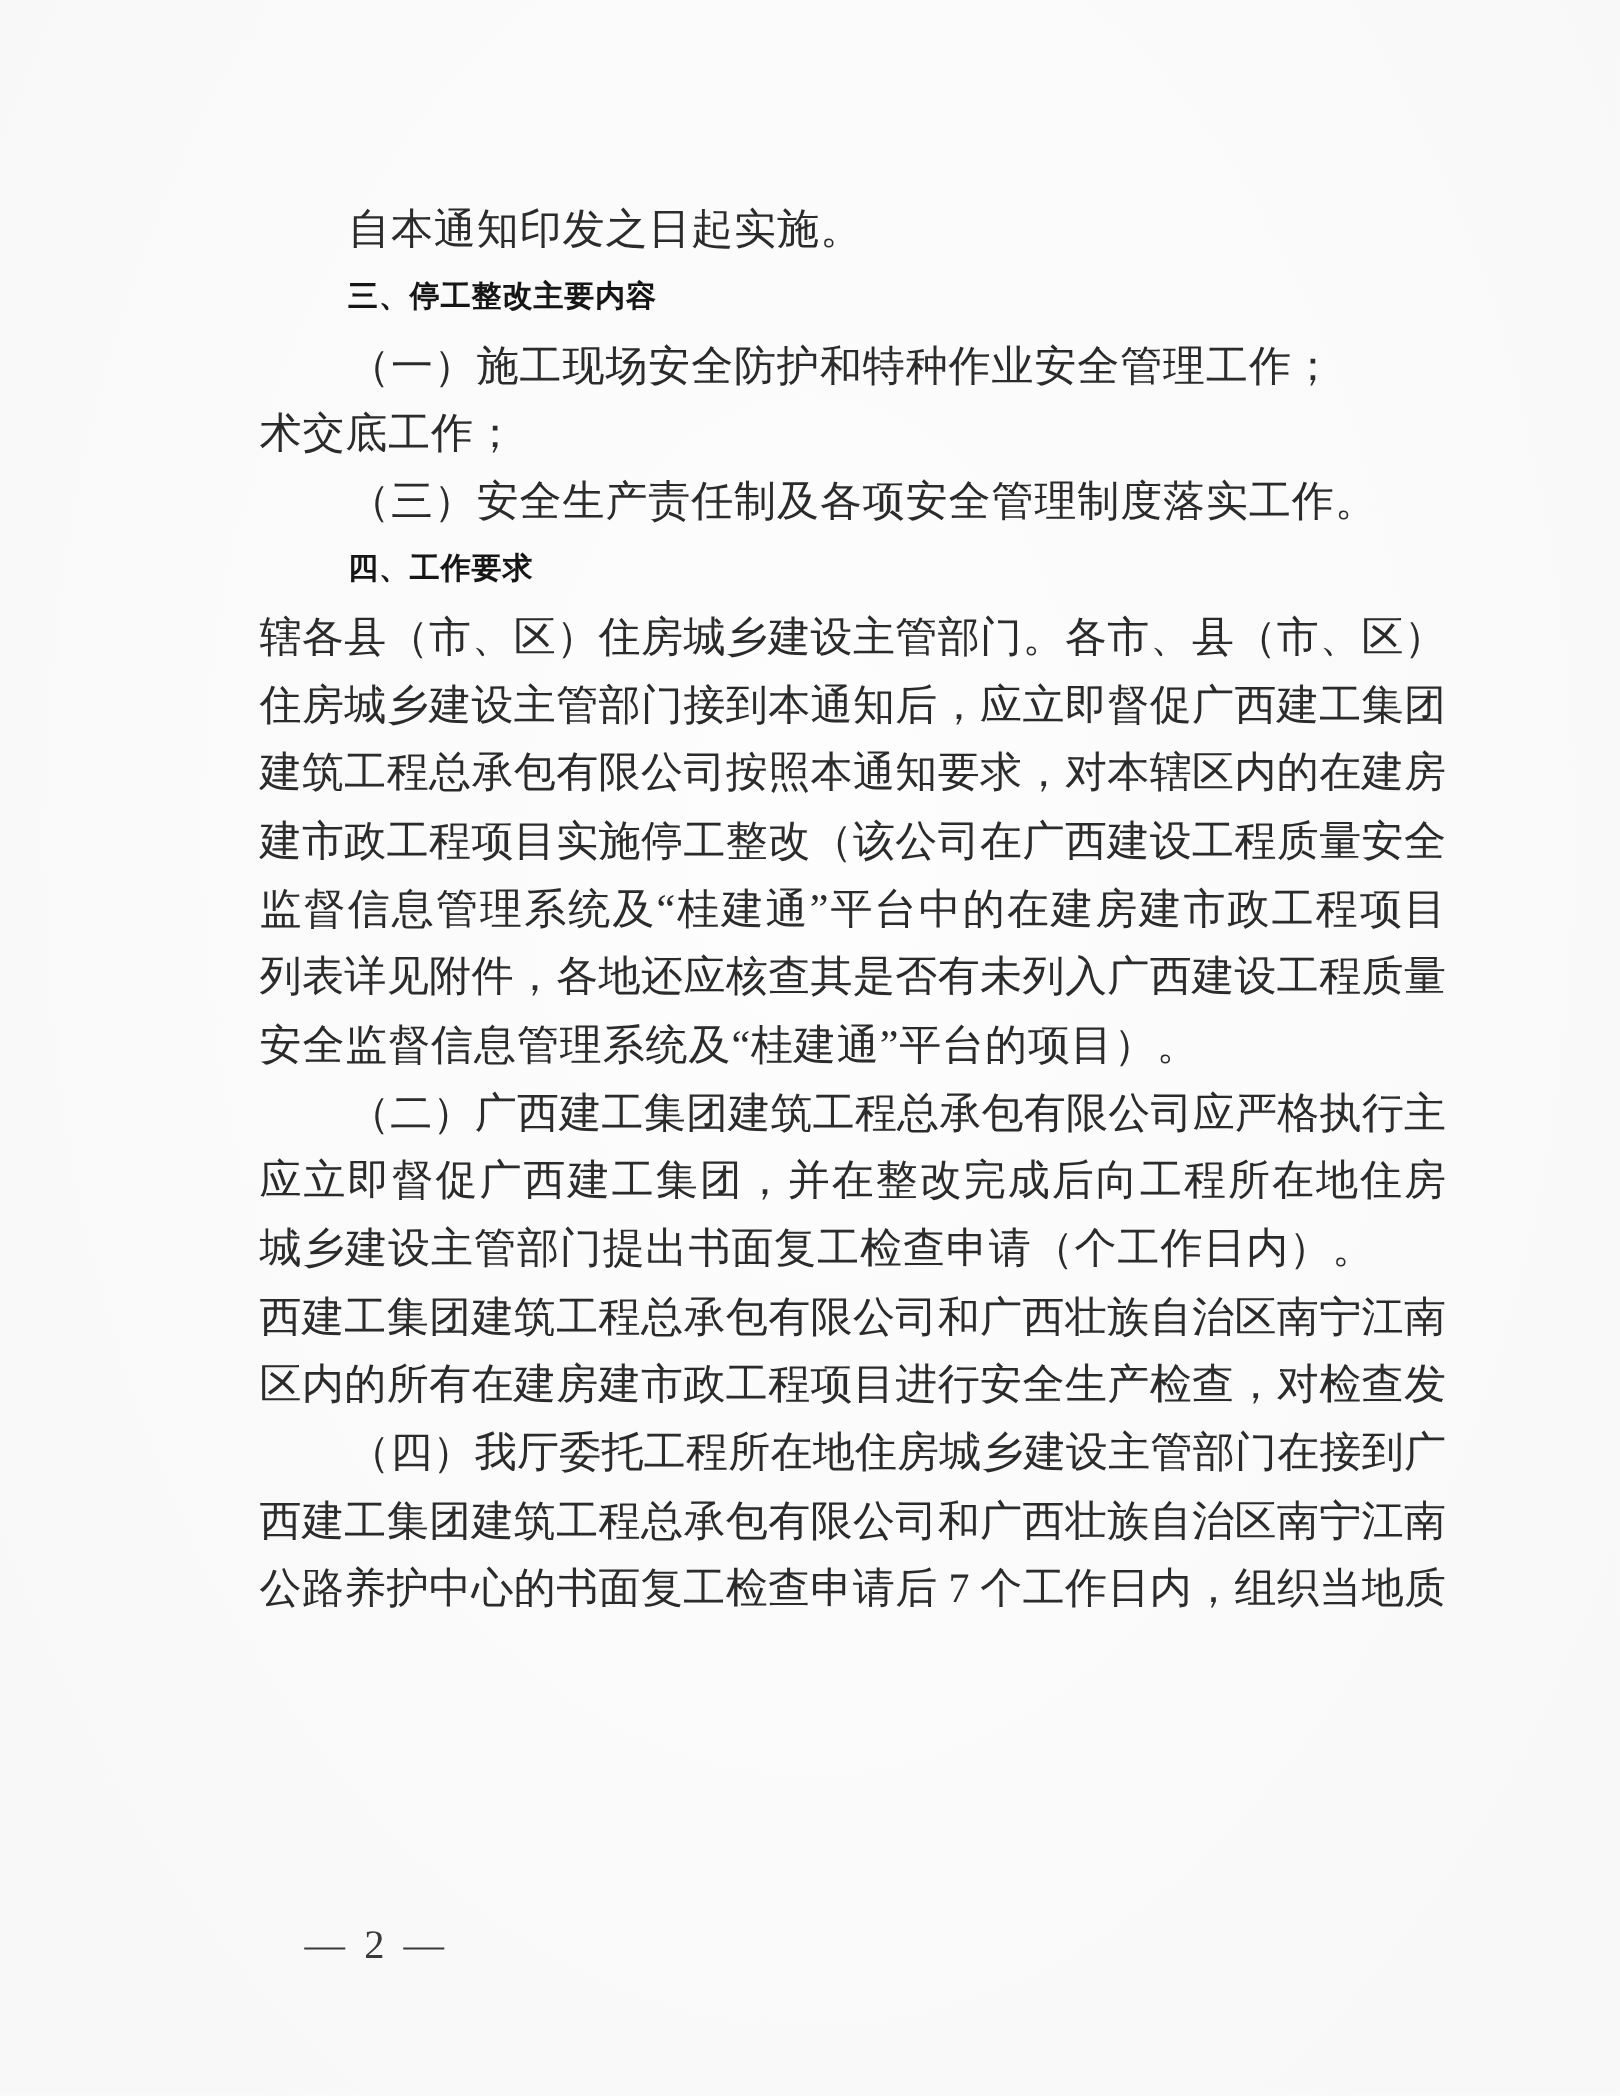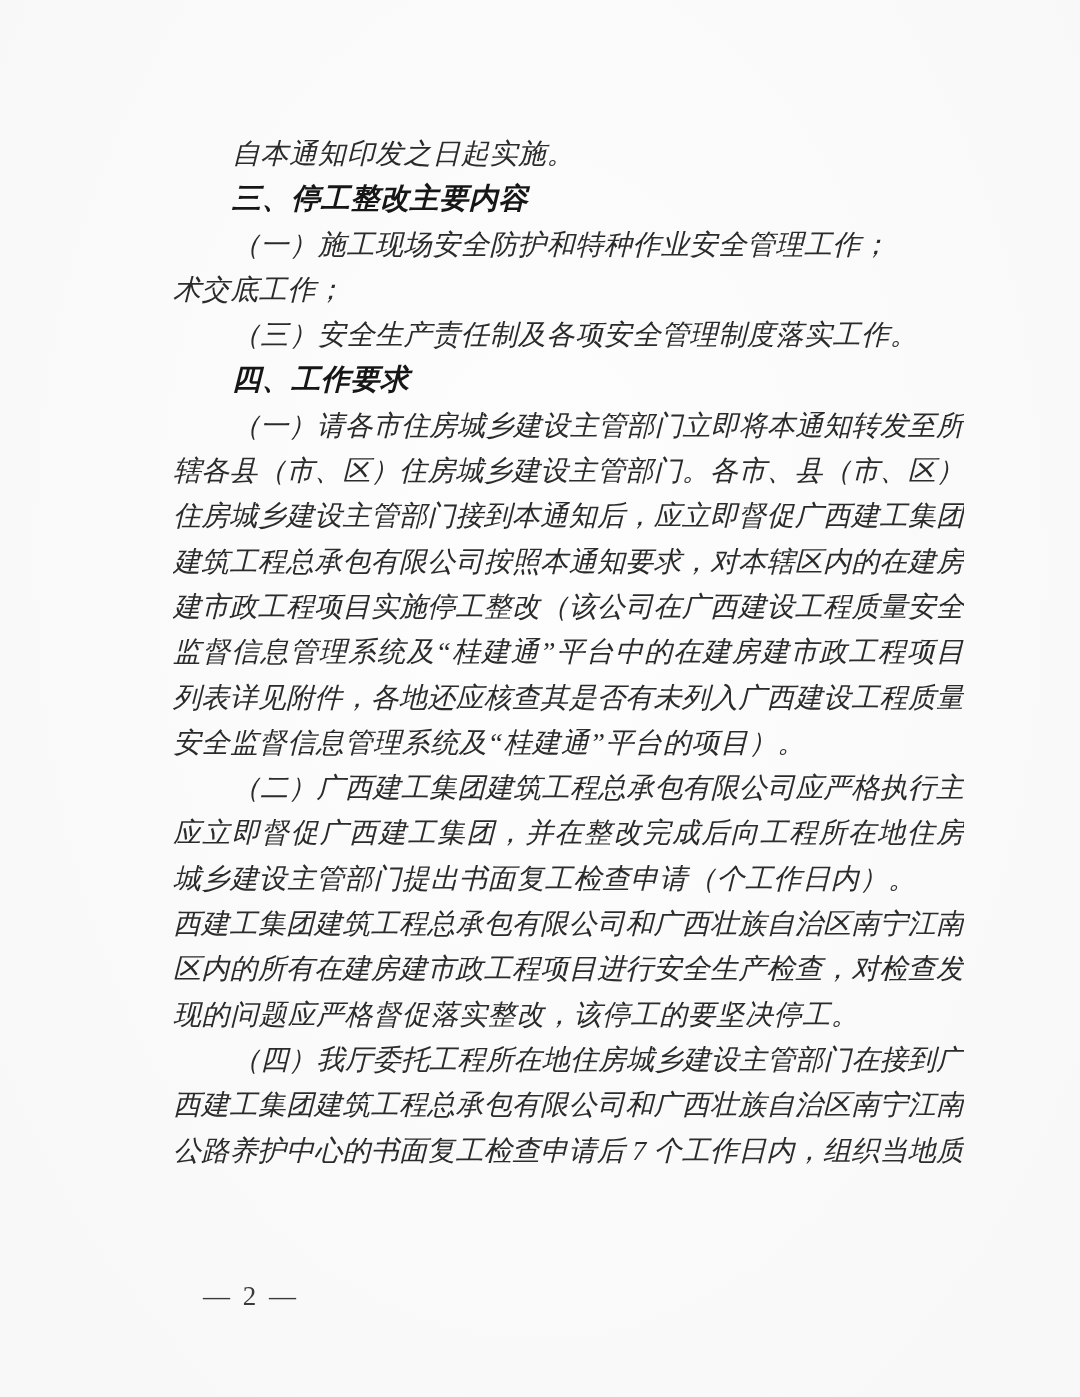--- a/index.html
+++ b/index.html
@@ -27,41 +27,40 @@
     top: 131px;
     width: 791px;
   }
   .line {
     height: 45.3px;
     line-height: 45.3px;
     font-size: 28px;
     letter-spacing: 0.6px;
     white-space: nowrap;
     color: var(--ink, #2b2b2b);
-    font-style: italic;
   }
   .line.fill {
     white-space: normal;
     letter-spacing: 0;
     text-align: justify;
     text-align-last: justify;
     text-justify: inter-character;
     overflow: hidden;
   }
   .line.indent {
     padding-left: 59px;
   }
   .line.fill.indent {
     padding-left: 0;
     text-indent: 59px;
   }
   .line.heading {
     font-family: "Liberation Sans", "DejaVu Sans", sans-serif;
     font-weight: 700;
-    font-size: 29px;
+    font-size: 20px;
     color: #161616;
   }
   .footer {
     position: absolute;
     left: 203px;
     top: 1276px;
     height: 40px;
     line-height: 40px;
     font-size: 27px;
     letter-spacing: 3px;
@@ -74,32 +73,30 @@
 
 <div class="page">
   <div class="textblock">
 
   <div class="line indent">自本通知印发之日起实施。</div>
       <div class="line heading indent">三、停工整改主要内容</div>
       <div class="line indent">（一）施工现场安全防护和特种作业安全管理工作；</div>
       <div class="line">术交底工作；</div>
       <div class="line indent">（三）安全生产责任制及各项安全管理制度落实工作。</div>
       <div class="line heading indent">四、工作要求</div>
-      <div class="line indent fill">（一）请各市住房城乡建设主管部门立即将本通知转发至所</div>
       <div class="line fill">辖各县（市、区）住房城乡建设主管部门。各市、县（市、区）</div>
       <div class="line fill">住房城乡建设主管部门接到本通知后，应立即督促广西建工集团</div>
       <div class="line fill">建筑工程总承包有限公司按照本通知要求，对本辖区内的在建房</div>
       <div class="line fill">建市政工程项目实施停工整改（该公司在广西建设工程质量安全</div>
       <div class="line fill">监督信息管理系统及“桂建通”平台中的在建房建市政工程项目</div>
       <div class="line fill">列表详见附件，各地还应核查其是否有未列入广西建设工程质量</div>
       <div class="line">安全监督信息管理系统及“桂建通”平台的项目）。</div>
       <div class="line indent fill">（二）广西建工集团建筑工程总承包有限公司应严格执行主</div>
       <div class="line fill">应立即督促广西建工集团，并在整改完成后向工程所在地住房</div>
       <div class="line">城乡建设主管部门提出书面复工检查申请（个工作日内）。</div>
       <div class="line fill">西建工集团建筑工程总承包有限公司和广西壮族自治区南宁江南</div>
       <div class="line fill">区内的所有在建房建市政工程项目进行安全生产检查，对检查发</div>
-      <div class="line">现的问题应严格督促落实整改，该停工的要坚决停工。</div>
       <div class="line indent fill">（四）我厅委托工程所在地住房城乡建设主管部门在接到广</div>
       <div class="line fill">西建工集团建筑工程总承包有限公司和广西壮族自治区南宁江南</div>
       <div class="line fill">公路养护中心的书面复工检查申请后 7 个工作日内，组织当地质</div>
     </div>
   <div class="footer">— 2 —</div>
 </div>
 
 </body></html>

